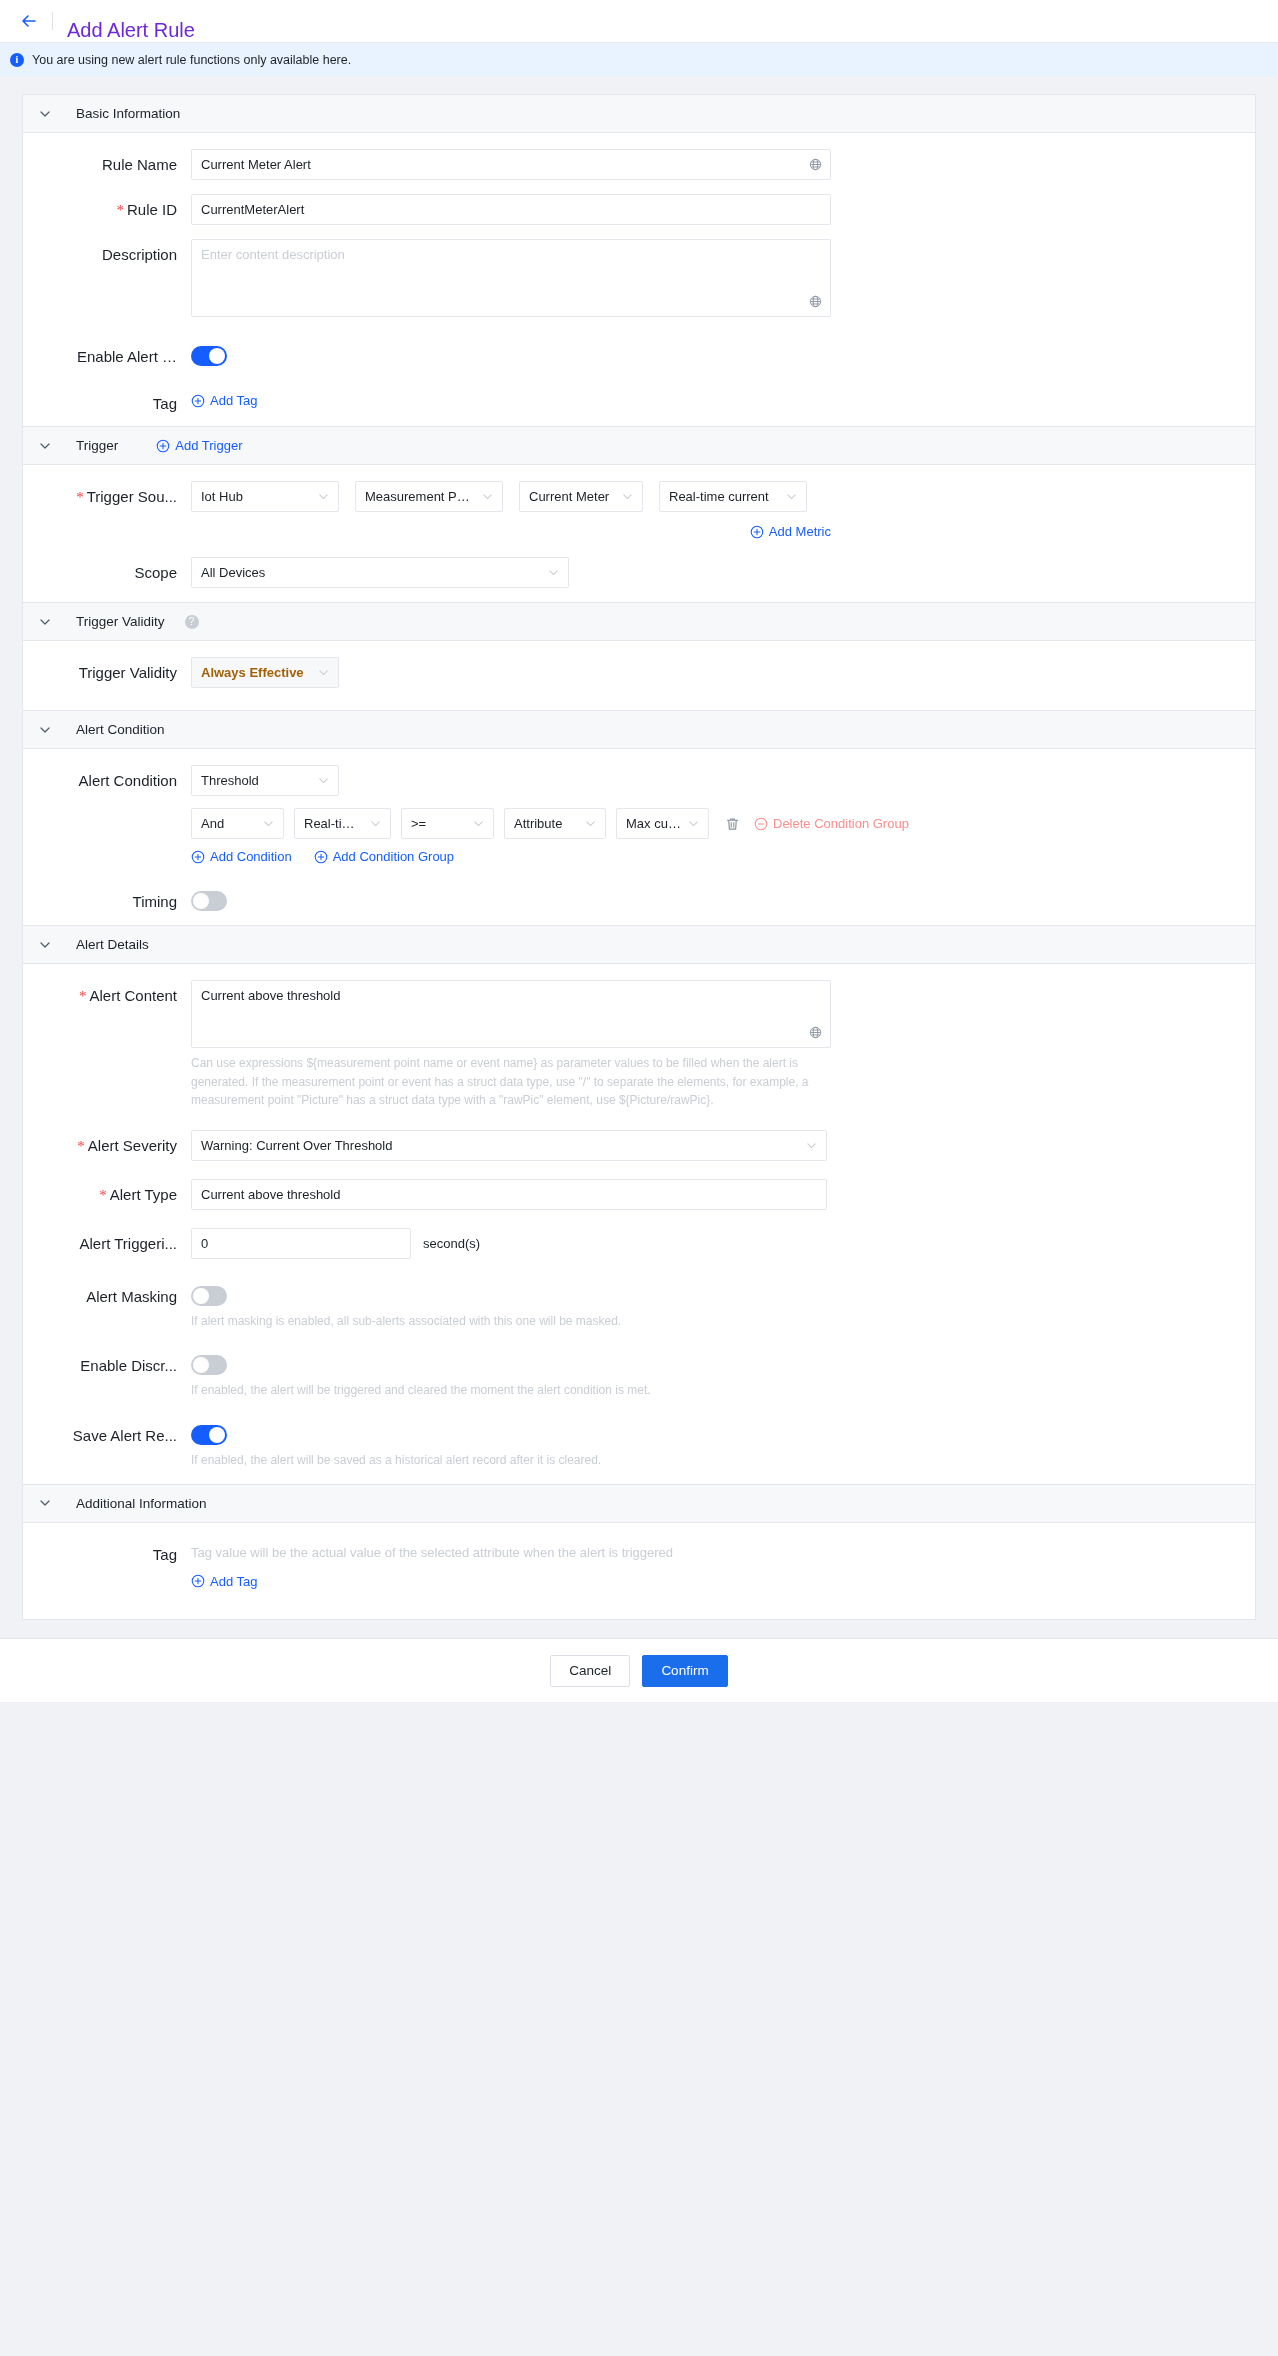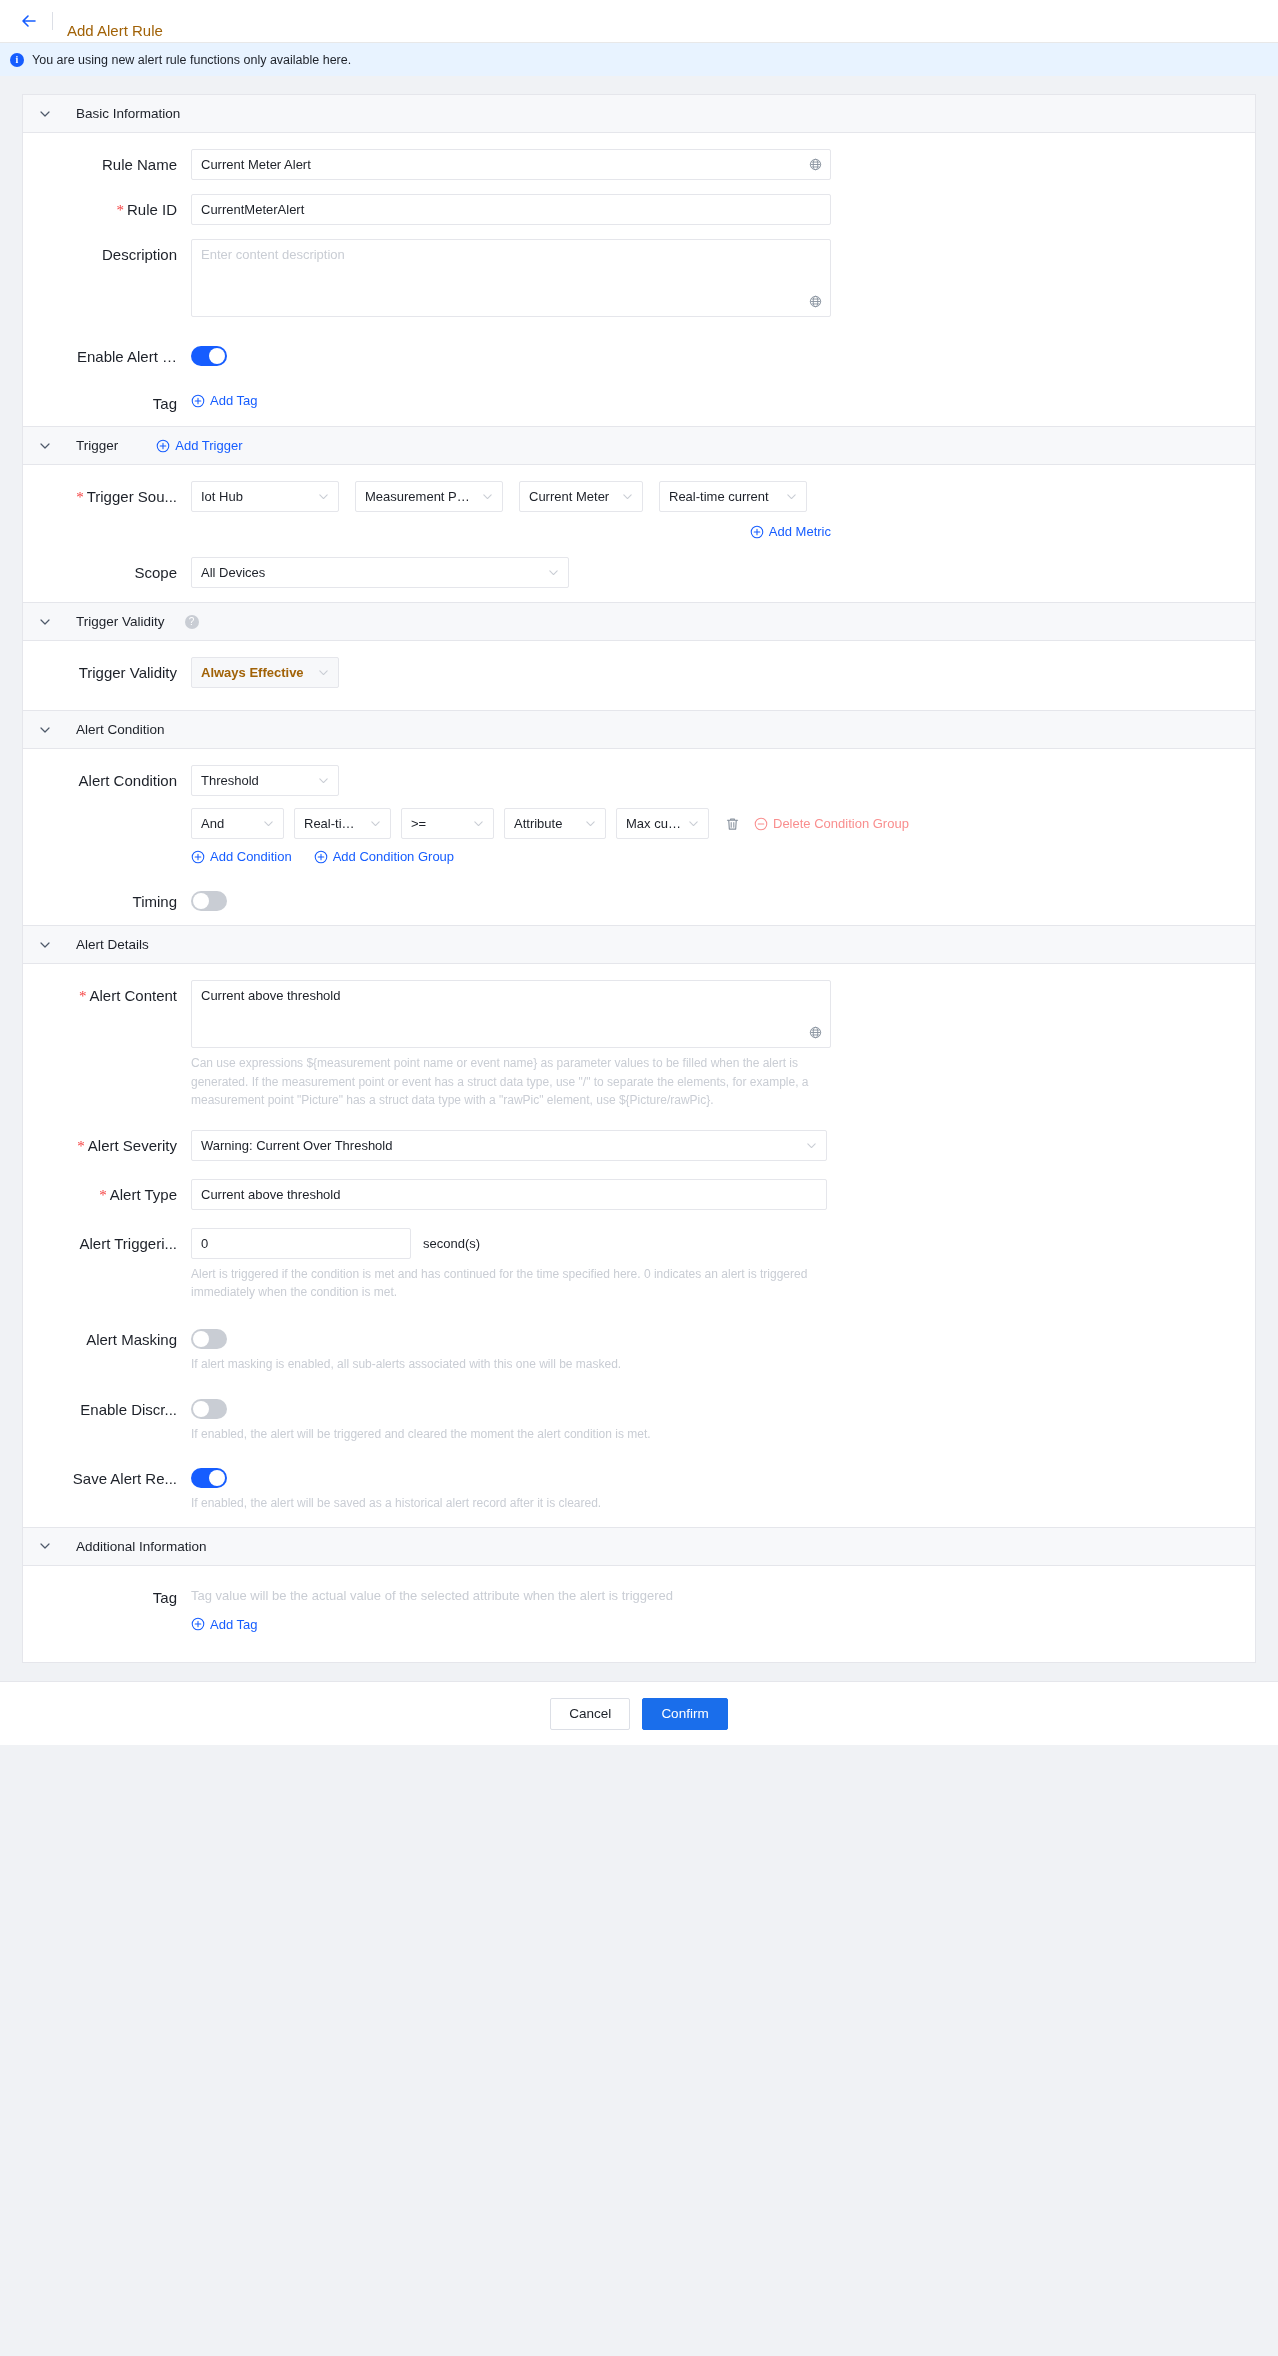--- a/index.html
+++ b/index.html
@@ -26,21 +26,21 @@
     width: 22px; height: 22px;
     display: flex; align-items: center; justify-content: center;
     cursor: pointer;
   }
   .back-arrow svg { display: block; }
   .topbar-divider {
     width: 1px; height: 18px;
     background: #dcdfe6;
     margin: 0 14px 0 12px;
   }
-  .topbar-title { font-size: 15px; color: #a16207; margin-top: 19px; }
+  .topbar-title { font-size: 20px; color: #6d28d9; margin-top: 19px; }
 
   
   .infobar {
     background: #e8f3ff;
     height: 33px;
     display: flex;
     align-items: center;
     padding-left: 10px;
     font-size: 12.5px;
     color: #1d2129;
@@ -605,21 +605,20 @@
 
       <div class="row" style="margin-top:18px;">
         <div class="label">Alert Triggeri...</div>
         <div class="field">
           <div style="display:flex;align-items:center;gap:12px;">
             <div class="ctl" style="width:220px">
               <span>0</span>
             </div>
             <span style="font-size:13px;color:#1d2129">second(s)</span>
           </div>
-          <div class="hint">Alert is triggered if the condition is met and has continued for the time specified here. 0 indicates an alert is triggered immediately when the condition is met.</div>
         </div>
       </div>
 
       <div class="row" style="margin-top:22px;">
         <div class="label">Alert Masking</div>
         <div class="field">
           <div class="toggle">
               <span class="knob"></span>
             </div>
           <div class="hint">If alert masking is enabled, all sub-alerts associated with this one will be masked.</div>

